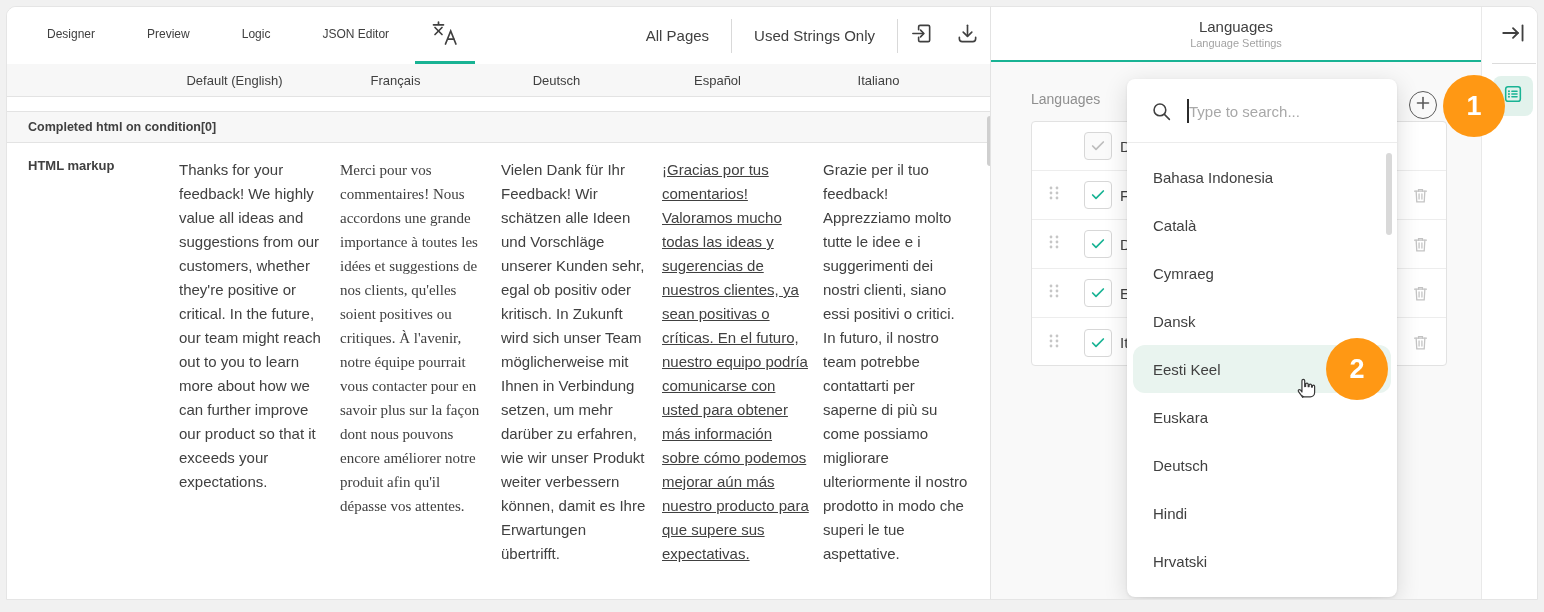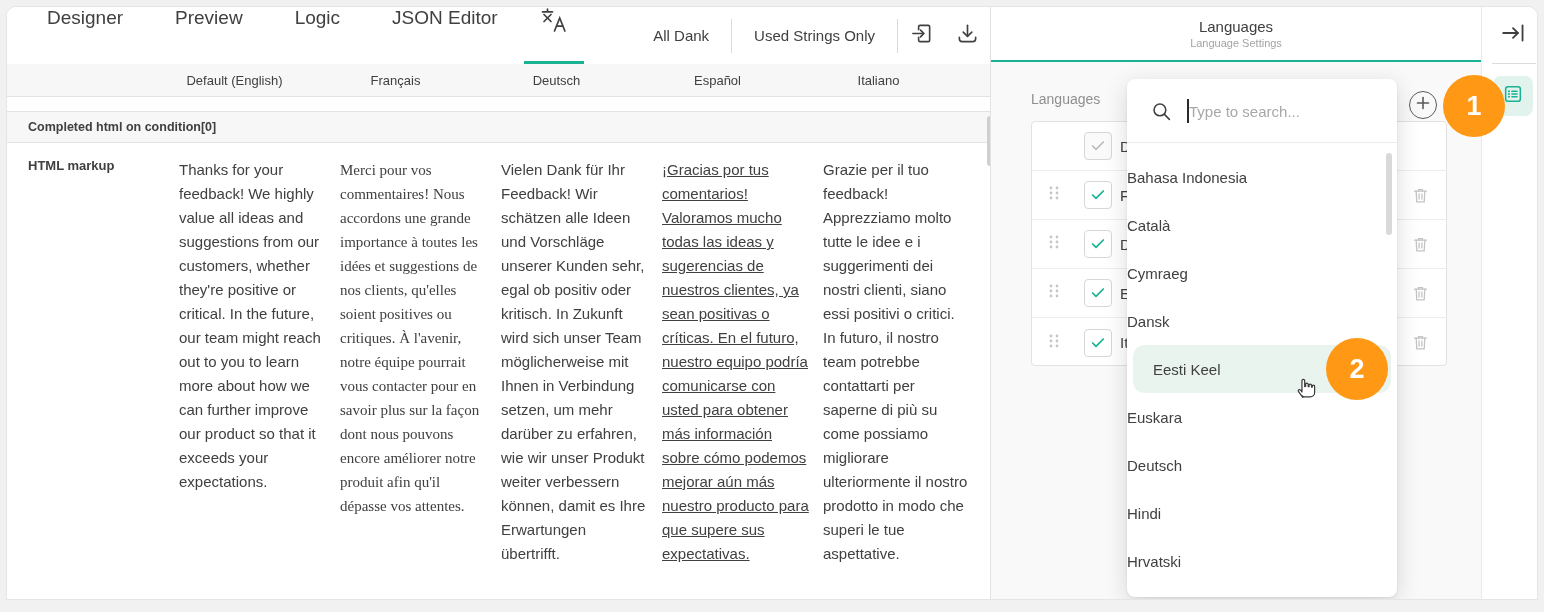--- a/index.html
+++ b/index.html
@@ -5,21 +5,21 @@
   * { margin:0; padding:0; box-sizing:border-box; }
   html,body { width:1544px; height:612px; }
   body { background:#f1f1f1; font-family:"Liberation Sans", sans-serif; color:#404040; overflow:hidden; }
   #stage { position:relative; width:1544px; height:612px; }
   #frame { position:absolute; left:6px; top:6px; width:1532px; height:594px; background:#fff;
            border:1px solid #e5e5e5; border-radius:10px 10px 0 0; overflow:hidden; }
 
   
   .toolbar { position:absolute; left:0; top:0; width:983px; height:57px; background:#fff; display:flex; align-items:stretch; }
   .tabs { display:flex; align-items:stretch; padding-left:14px; }
-  .tab { display:flex; padding:0 26px; font-size:19px; color:#404040; cursor:pointer; border-bottom:3px solid transparent; }
+  .tab { display:flex; align-items:center; padding:0 26px; font-size:12px; color:#404040; cursor:pointer; border-bottom:3px solid transparent; }
   .tab.icon-tab { padding:0 16px; }
   .tab.active { border-bottom-color:#19b394; }
   .tb-right { position:absolute; right:0; top:0; height:57px; display:flex; align-items:center; }
   .tb-dd { font-size:15px; color:#404040; padding:0 22px; cursor:pointer; }
   .tb-sep { width:1px; height:34px; background:#d9d9d9; }
   .tb-icon { width:46px; height:57px; display:flex; align-items:center; justify-content:center; cursor:pointer; }
 
   
   .left-area { position:absolute; left:0; top:57px; width:983px; bottom:0; background:#fff; }
   .col-headers { position:absolute; left:0; top:0; width:100%; height:33px; background:#f7f7f7; border-bottom:1px solid #e3e3e3; }
@@ -58,21 +58,21 @@
   
   .dd-popup { position:absolute; left:1120px; top:72px; width:270px; height:518px; background:#fff; border-radius:8px;
               box-shadow:0 6px 24px rgba(0,0,0,.14), 0 1px 3px rgba(0,0,0,.08); overflow:hidden; }
   .dd-search { position:relative; height:64px; border-bottom:1px solid #ececec; display:flex; align-items:center; }
   .dd-search .mag { position:absolute; left:24px; top:22px; }
   .dd-input { position:absolute; left:62px; top:12px; width:190px; height:40px; border:none; outline:none; font-size:15px;
               font-family:"Liberation Sans",sans-serif; color:#404040; background:transparent; }
   .dd-input::placeholder { color:#a8a8a8; }
   .caret { position:absolute; left:60px; top:20px; width:1.5px; height:24px; background:#2b2b2b; }
   .dd-list { position:absolute; left:0; top:64px; width:100%; bottom:0; padding-top:10px; }
-  .dd-item { height:48px; display:flex; align-items:center; font-size:15px; color:#404040; cursor:pointer; }
+  .dd-item { height:48px; display:flex; align-items:center; padding-left:26px; font-size:15px; color:#404040; cursor:pointer; }
   .dd-item.highlight { background:#e9f4ef; border-radius:12px; margin:0 6px; padding-left:20px; }
   .dd-scroll { position:absolute; right:5px; top:74px; width:6px; height:82px; border-radius:3px; background:#d9d9d9; }
 
   
   .icon-strip { position:absolute; left:1474px; top:0; width:58px; height:100%; background:#fff; border-left:1px solid #e9e9e9; }
   .collapse-btn { position:absolute; left:18px; top:13px; width:26px; height:26px; cursor:pointer; }
   .strip-divider { position:absolute; left:10px; top:56px; width:44px; height:1px; background:#dcdcdc; }
   .grid-btn { position:absolute; left:11px; top:69px; width:40px; height:40px; background:#e2f2ec; border-radius:8px;
               display:flex; align-items:center; justify-content:center; cursor:pointer; }
 
@@ -110,21 +110,21 @@
                 <path d="M2.5 4.8h10"></path>
               <path d="M4 7.5l7 7"></path>
                 <path d="M11 7.5l-7 7"></path>
               <path d="M14.5 24l5.2-13 5.2 13"></path>
                 <path d="M16.8 19.2h5.9"></path>
             </svg>
           </span>
         </div>
       </div>
       <div class="tb-right">
-        <div class="tb-dd">All Dank</div>
+        <div class="tb-dd">All Pages</div>
         <div class="tb-sep"></div>
         <div class="tb-dd">Used Strings Only</div>
         <div class="tb-sep"></div>
         <div class="tb-icon">
           <span>
             <svg width="23" height="23" viewBox="0 0 24 24" fill="none" stroke="#404040" stroke-width="1.7" stroke-linecap="round" stroke-linejoin="round">
               <path d="M9 8V5a1.5 1.5 0 0 1 1.5-1.5H19A1.5 1.5 0 0 1 20.5 5v14a1.5 1.5 0 0 1-1.5 1.5h-8.5A1.5 1.5 0 0 1 9 19v-3"></path>
               <path d="M3 12h11"></path>
                 <path d="M11 8.5 14.5 12 11 15.5"></path>
             </svg>

